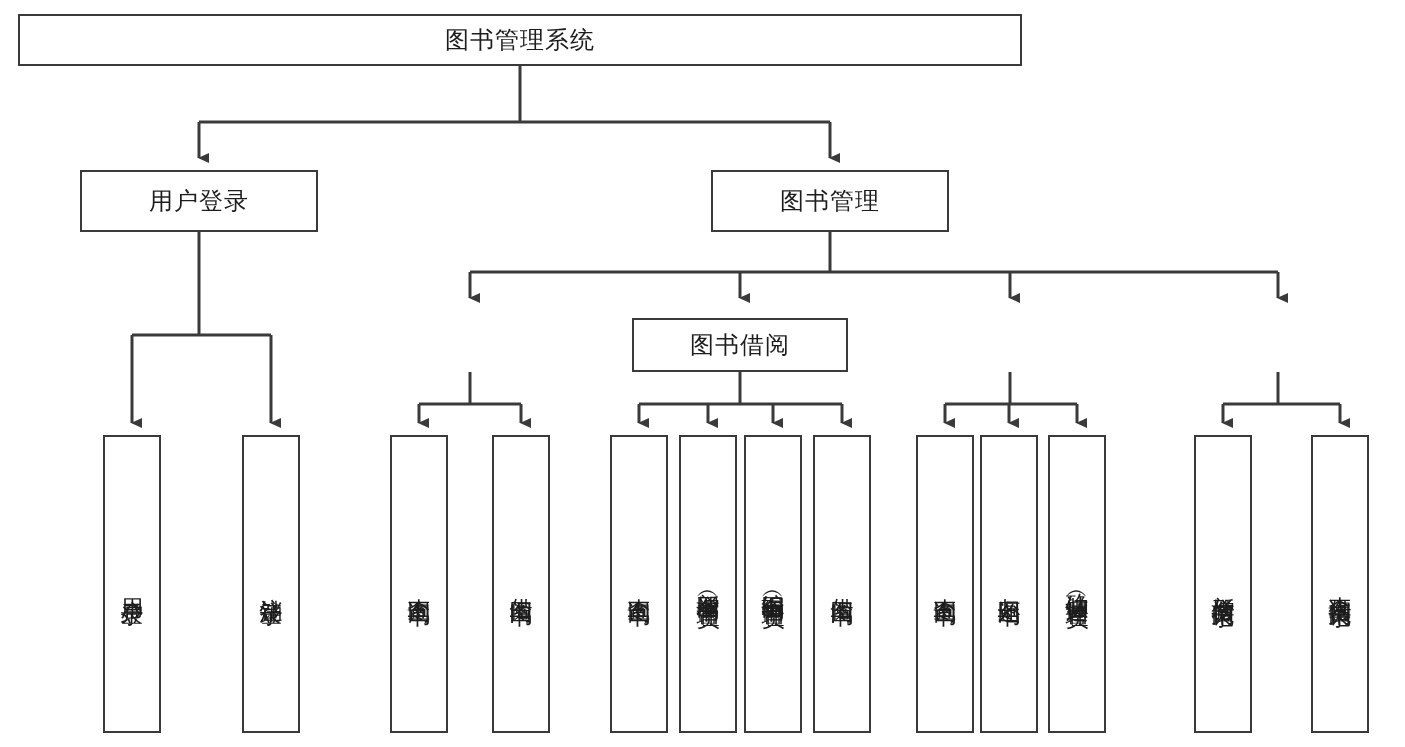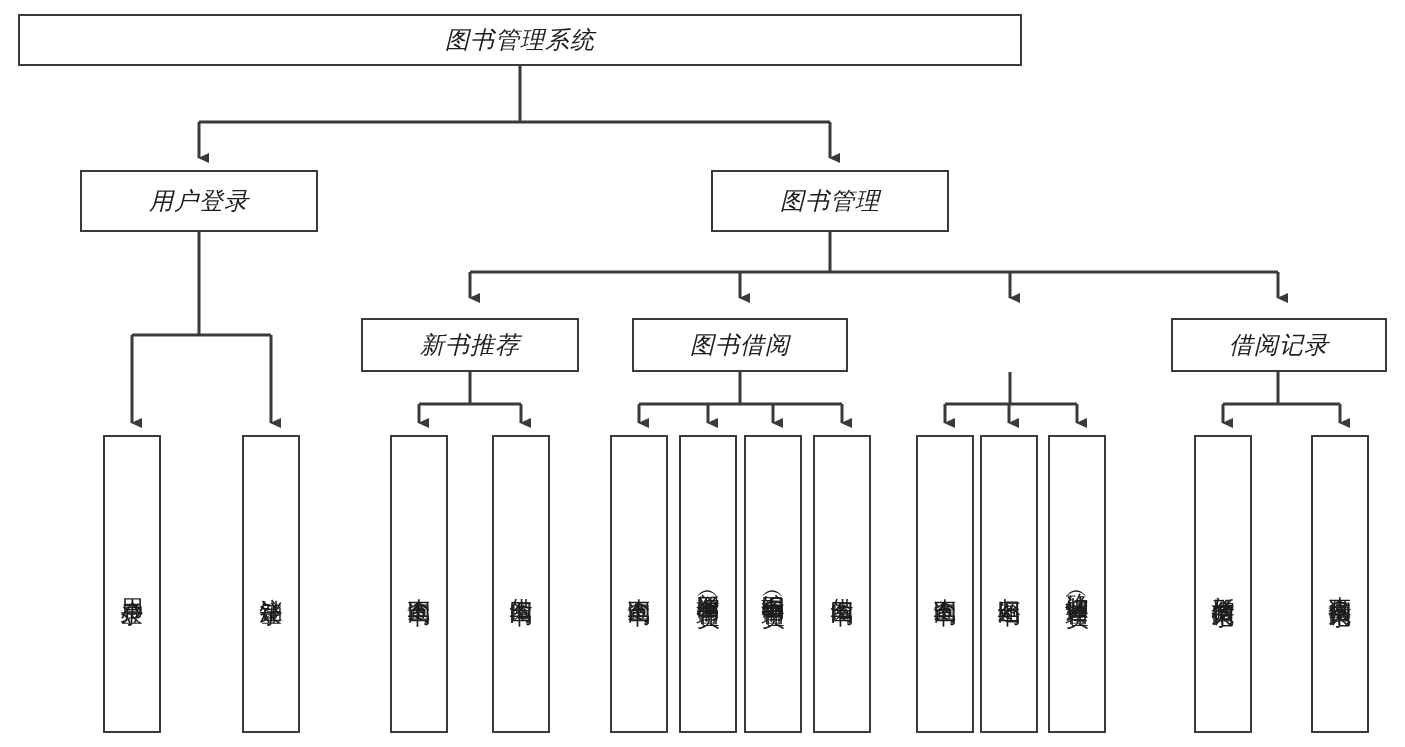--- a/index.html
+++ b/index.html
@@ -25,21 +25,20 @@
     border: 2px solid #3a3a3a;
     display: flex;
     align-items: center;
     justify-content: center;
     color: #1d1d1d;
   }
   .node.horiz {
     font-size: 24px;
     letter-spacing: 1px;
     line-height: 1.1;
-    font-style: italic;
   }
   .node.vert {
     writing-mode: vertical-rl;
     text-orientation: upright;
     font-size: 23px;
     line-height: 1.25;
     letter-spacing: 2px;
     padding: 6px 0;
   }
   .node.vert .vtext {
@@ -126,28 +125,22 @@
     <span>图书管理系统</span>
   </div>
 
   <div class="node horiz" style="left:80px; top:170px; width:238px; height:62px;">
     <span>用户登录</span>
   </div>
   <div class="node horiz" style="left:711px; top:170px; width:238px; height:62px;justify-content:center;">
     <span>图书管理</span>
   </div>
 
-  <div class="node horiz" style="left:361px; top:318px; width:218px; height:54px;">
-    <span>新书推荐</span>
-  </div>
   <div class="node horiz" style="left:632px; top:318px; width:216px; height:54px;">
     <span>图书借阅</span>
-  </div>
-  <div class="node horiz" style="left:1171px; top:318px; width:216px; height:54px;">
-    <span>借阅记录</span>
   </div>
 
   <div class="node vert" style="left:103px; top:435px; width:58px; height:298px;">
     <span class="vtext">用户登录</span>
   </div>
   <div class="node vert" style="left:242px; top:435px; width:58px; height:298px;">
     <span class="vtext">注销登录</span>
   </div>
 
   <div class="node vert" style="left:390px; top:435px; width:58px; height:298px;">

